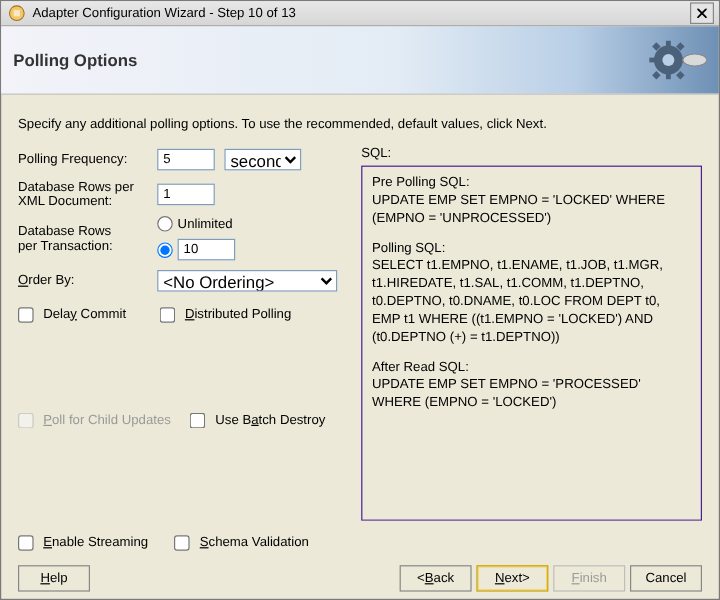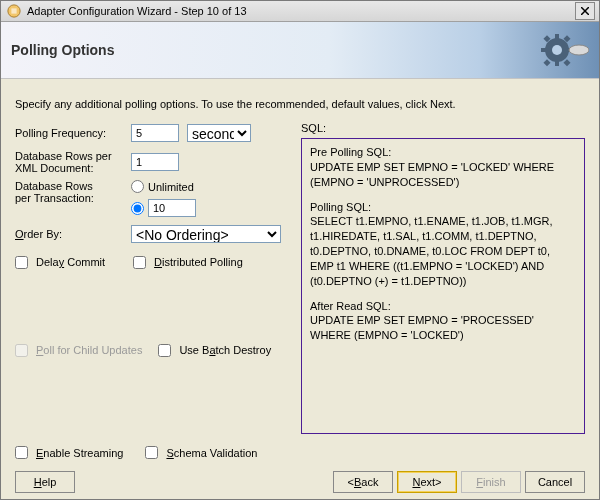--- a/index.html
+++ b/index.html
@@ -15,21 +15,21 @@
   .intro { margin-bottom:12px; font-size:11px; }
   .cols { flex:1; display:flex; gap:16px; overflow:hidden; }
   .left { width:270px; display:flex; flex-direction:column; gap:6px; }
   .row { display:flex; align-items:center; gap:8px; min-height:22px; }
   .lbl { width:108px; }
   .txt { border:1px solid #7f9db9; background:#fff; height:18px; padding:1px 4px; font-family:inherit; font-size:11px; box-sizing:border-box; }
   .txt-num { width:48px; }
   .select { border:1px solid #7f9db9; background:#ffffff; height:18px; font-family:inherit; font-size:14px; box-sizing:border-box; }
   .sel-unit { width:64px; }
   .sel-order { width:150px; }
-  .chk-row { display:flex; align-items:center; gap:4px; }
+  .chk-row { display:flex; align-items:flex-start; gap:4px; }
   .chk-row.disabled { color:#9a9a9a; }
   input[type=text], select { outline:none; }
   input[type=checkbox], input[type=radio] { margin:0 4px 0 0; vertical-align:middle; }
   .u { text-decoration:underline; }
   .right { flex:1; display:flex; flex-direction:column; }
   .sql-label { margin-bottom:4px; }
   .sql-box { flex:1; border:1px solid #4c1d95; background:#ece9d8; padding:6px 8px; font-size:11px; line-height:1.35; overflow:hidden; }
   .sql-box p { margin:0 0 10px 0; word-wrap:break-word; }
   .bottom-row { display:flex; align-items:center; padding-top:6px; }
   .btn { border:1px solid #888; background:#ece9d8; height:22px; min-width:60px; padding:0 10px; font-family:inherit; font-size:11px; cursor:default; display:inline-flex; align-items:center; justify-content:center; box-sizing:border-box; }
@@ -91,21 +91,21 @@
         </div>
 
         <div class="row" style="align-items:center;">
           <div class="lbl">
             <span>Database Rows per</span><br>
             <span>XML Document:</span>
           </div>
           <input class="txt txt-num" type="text" value="1" style="">
         </div>
 
-        <div class="row" style="align-items:flex-start;">
+        <div class="row" style="align-items:center;">
           <div class="lbl">
             <span>Database Rows</span><br>
             <span>per Transaction:</span>
           </div>
           <div style="display:flex;flex-direction:column;gap:6px;">
             <div style="display:flex;align-items:center;">
               <input type="radio" name="txrows" style="">
               <span>Unlimited</span>
             </div>
             <div style="display:flex;align-items:center;">

